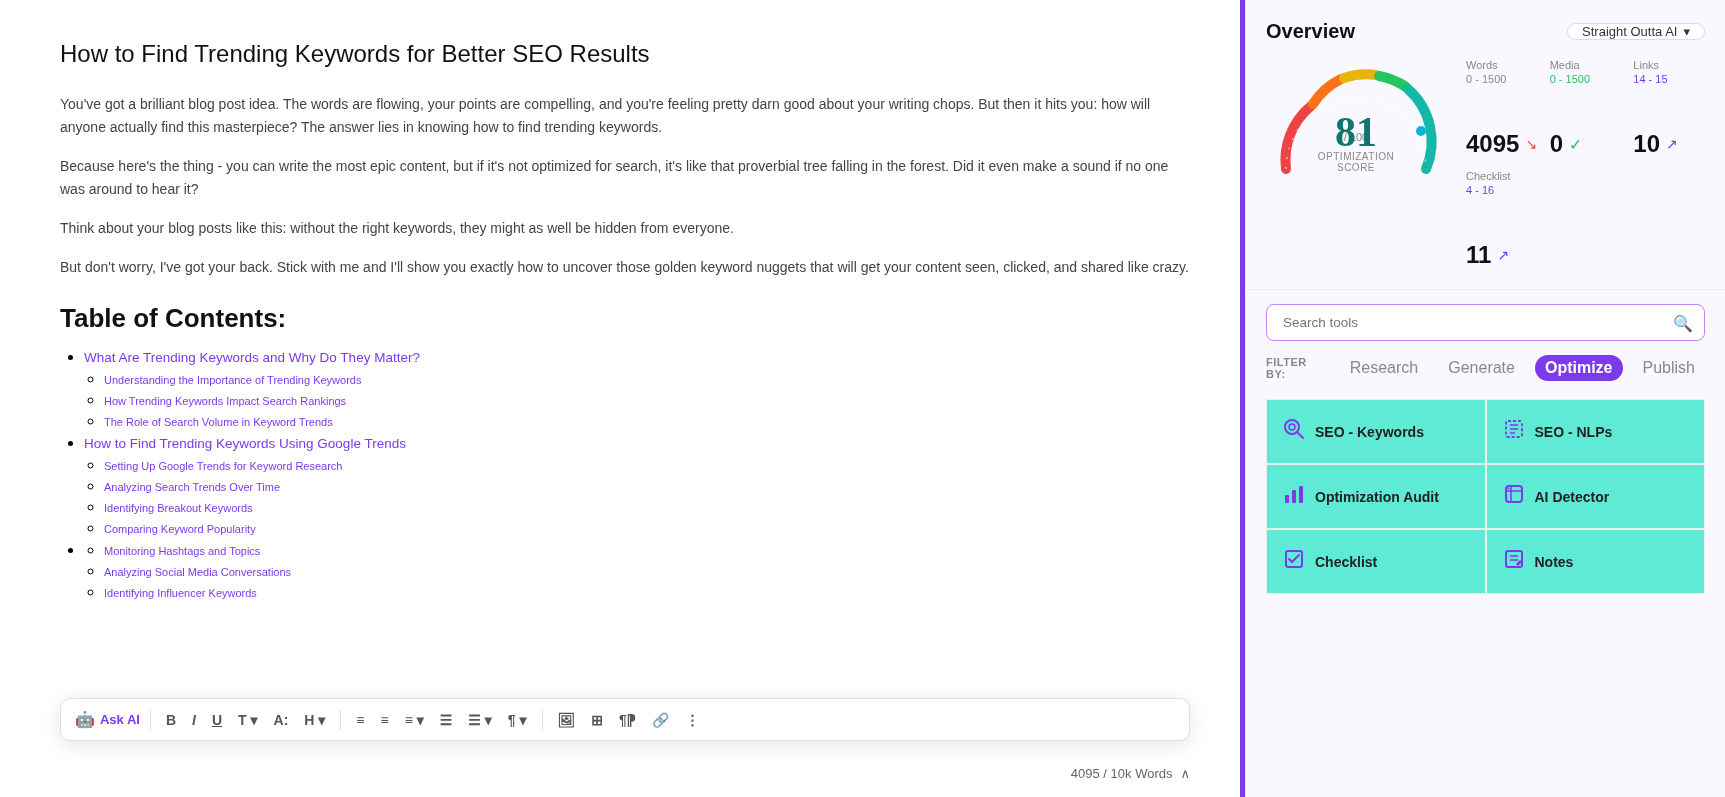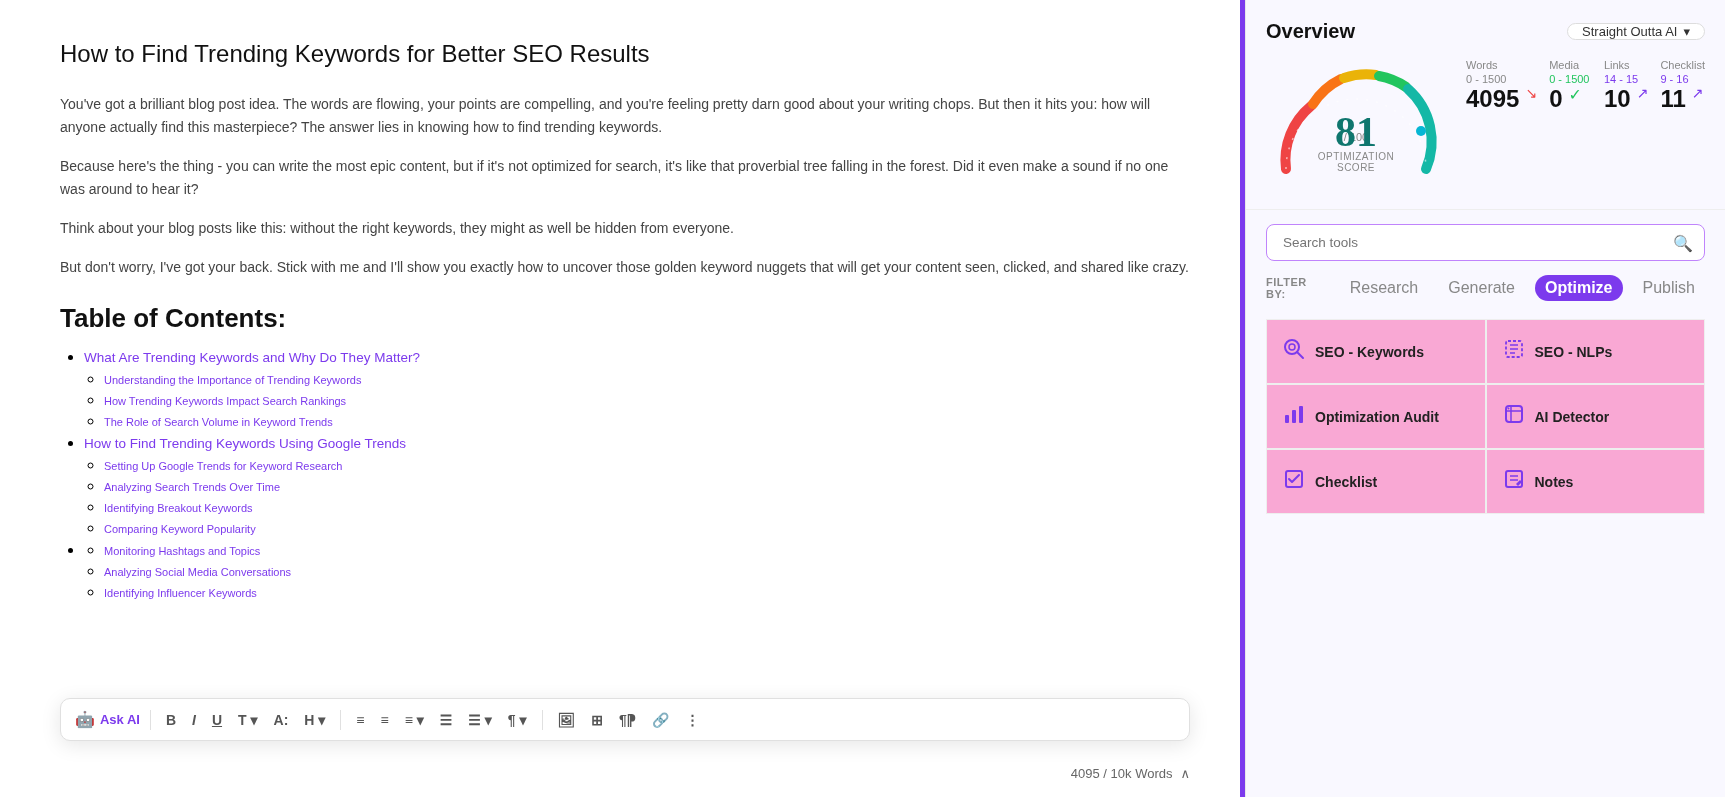--- a/index.html
+++ b/index.html
@@ -184,37 +184,38 @@
     .gauge-label {
       font-size: 10px;
       color: #888;
       text-transform: uppercase;
       letter-spacing: 0.5px;
       margin-top: 8px;
     }
 
     .stats-grid {
       display: grid;
-      grid-template-columns: 1fr 1fr 1fr 1fr;
+      grid-template-columns: 1fr 1fr 1fr;
       gap: 12px;
       flex: 1;
     }
 
     .stat-item { }
 
     .stat-label {
       font-size: 11px;
       color: #888;
       margin-bottom: 2px;
     }
 
     .stat-value-row {
       display: flex;
-      align-items: flex-start;
+      align-items: center;
       gap: 6px;
+      margin-top: 45px;
     }
 
     .stat-number {
       font-size: 24px;
       font-weight: 700;
       color: #111;
     }
 
     .stat-range {
       font-size: 11px;
@@ -287,21 +288,21 @@
     }
 
     
     .tools-grid {
       display: grid;
       grid-template-columns: 1fr 1fr;
       gap: 0;
     }
 
     .tool-card {
-      background: #f9a8d4;
+      background: #5eead4;
       border: 1px solid #eee;
       padding: 18px 16px;
       display: flex;
       align-items: center;
       gap: 10px;
       cursor: pointer;
       transition: background 0.15s;
     }
 
     .tool-card-icon {
@@ -464,21 +465,21 @@
         <div class="stat-label">Links</div>
         <div class="stat-range purple">14 - 15</div>
         <div class="stat-value-row">
           <span class="stat-number">10</span>
           <span class="arrow-up">↗</span>
         </div>
       </div>
 
       <div class="stat-item">
         <div class="stat-label">Checklist</div>
-        <div class="stat-range purple">9 - 16</div>
+        <div class="stat-range purple">4 - 16</div>
         <div class="stat-value-row">
           <span class="stat-number">11</span>
           <span class="arrow-up">↗</span>
         </div>
       </div>
     </div>
   </div>
 
   <hr class="stat-divider">
 

